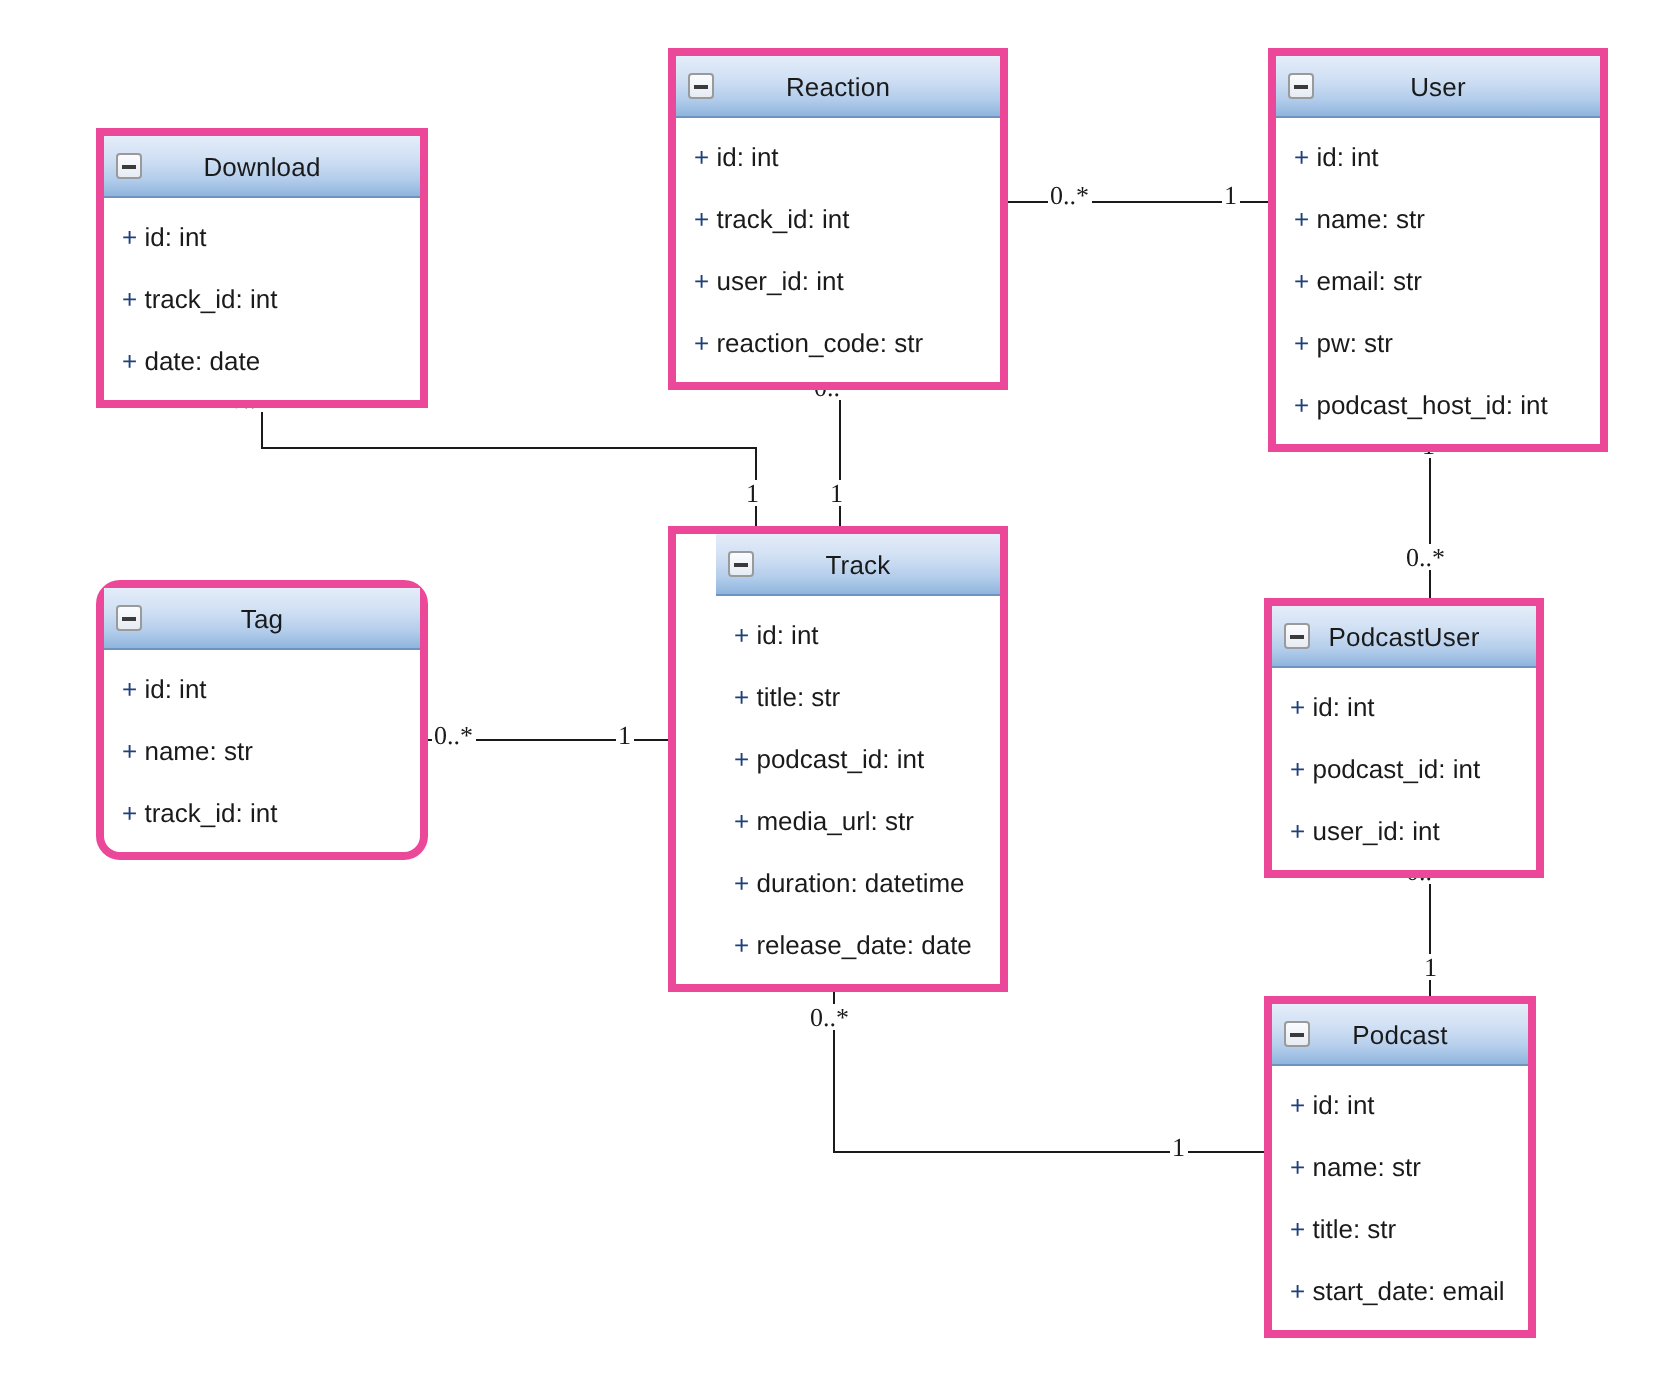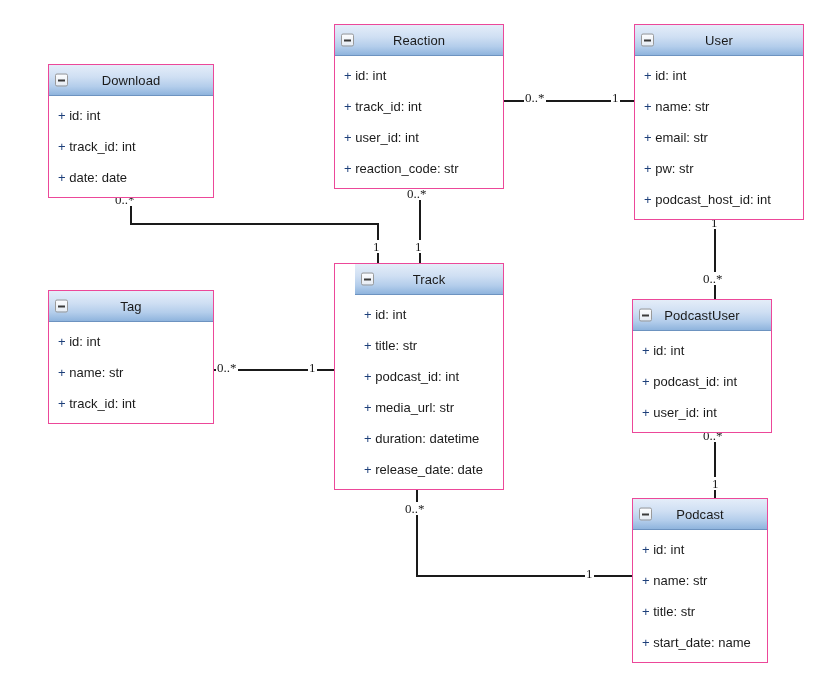--- a/index.html
+++ b/index.html
@@ -41,21 +41,21 @@
     color: #1a1a1a;
     white-space: nowrap;
     line-height: 1;
     background: #ffffff;
     padding: 0 1px;
   }
   
   .uml-class {
     position: absolute;
     box-sizing: border-box;
-    border: 1px solid #ec4899;
+    border: 4px solid #ec4899;
     background: #ffffff;
     box-shadow: 0 0 0 0 rgba(0,0,0,0);
   }
   .uml-header {
     position: relative;
     height: 31px;
     box-sizing: border-box;
     border-bottom: 1px solid #6d93c0;
     background: linear-gradient(to bottom, #e4edf9 0%, #cfdff3 40%, #b3cdeb 72%, #8fb4dd 100%);
     display: flex;
@@ -176,21 +176,21 @@
           <span class="uml-title">User</span>
         </div>
         <div class="uml-body">
           <div class="uml-attr"><span class="vis">+</span> <span>id: int</span></div>
           <div class="uml-attr"><span class="vis">+</span> <span>name: str</span></div>
           <div class="uml-attr"><span class="vis">+</span> <span>email: str</span></div>
           <div class="uml-attr"><span class="vis">+</span> <span>pw: str</span></div>
           <div class="uml-attr"><span class="vis">+</span> <span>podcast_host_id: int</span></div>
         </div>
       </div>
-      <div class="uml-class" style="left: 48px; top: 290px; width: 166px;">
+      <div class="uml-class" style="left: 48px; top: 290px; width: 166px; border-radius: 12px;">
         <div class="uml-header">
           <span class="collapse-icon">
             <i></i>
           </span>
           <span class="uml-title">Tag</span>
         </div>
         <div class="uml-body">
           <div class="uml-attr"><span class="vis">+</span> <span>id: int</span></div>
           <div class="uml-attr"><span class="vis">+</span> <span>name: str</span></div>
           <div class="uml-attr"><span class="vis">+</span> <span>track_id: int</span></div>
@@ -229,18 +229,18 @@
         <div class="uml-header">
           <span class="collapse-icon">
             <i></i>
           </span>
           <span class="uml-title">Podcast</span>
         </div>
         <div class="uml-body">
           <div class="uml-attr"><span class="vis">+</span> <span>id: int</span></div>
           <div class="uml-attr"><span class="vis">+</span> <span>name: str</span></div>
           <div class="uml-attr"><span class="vis">+</span> <span>title: str</span></div>
-          <div class="uml-attr"><span class="vis">+</span> <span>start_date: name</span></div>
+          <div class="uml-attr"><span class="vis">+</span> <span>start_date: email</span></div>
         </div>
       </div>
     </div>
 
 </div>
 
 </body></html>

